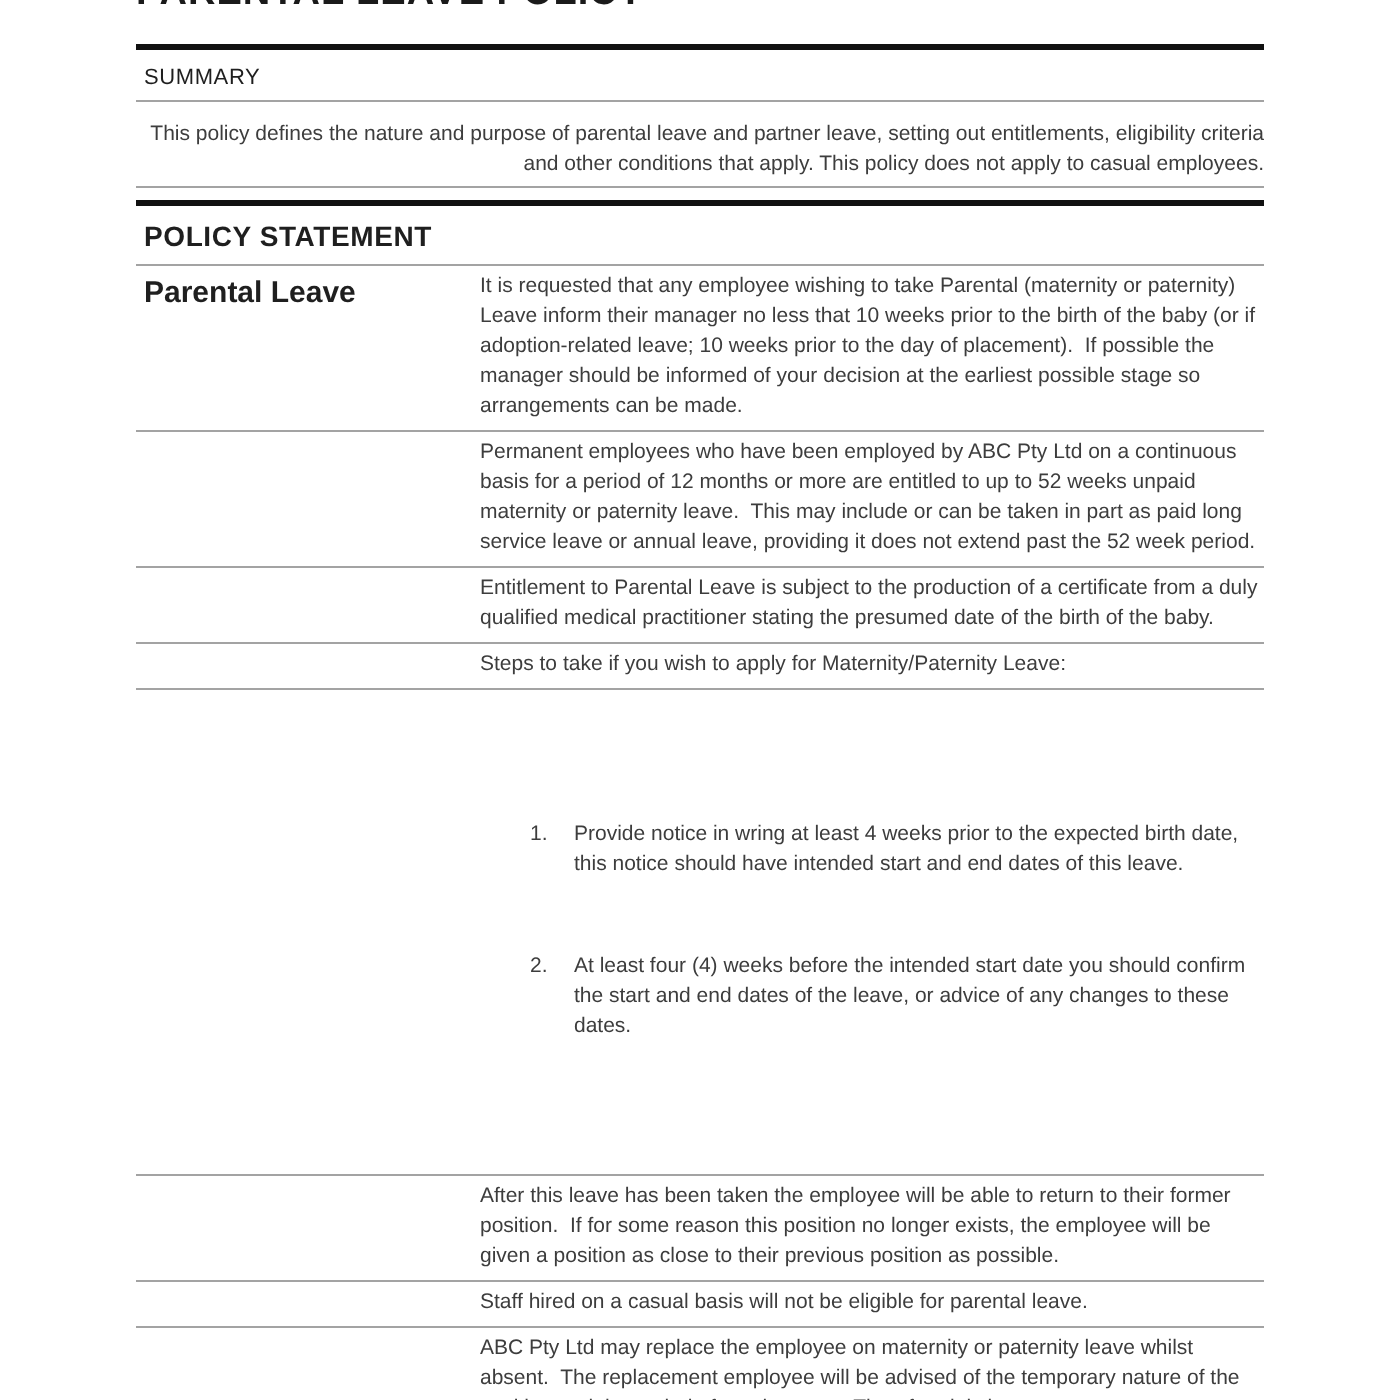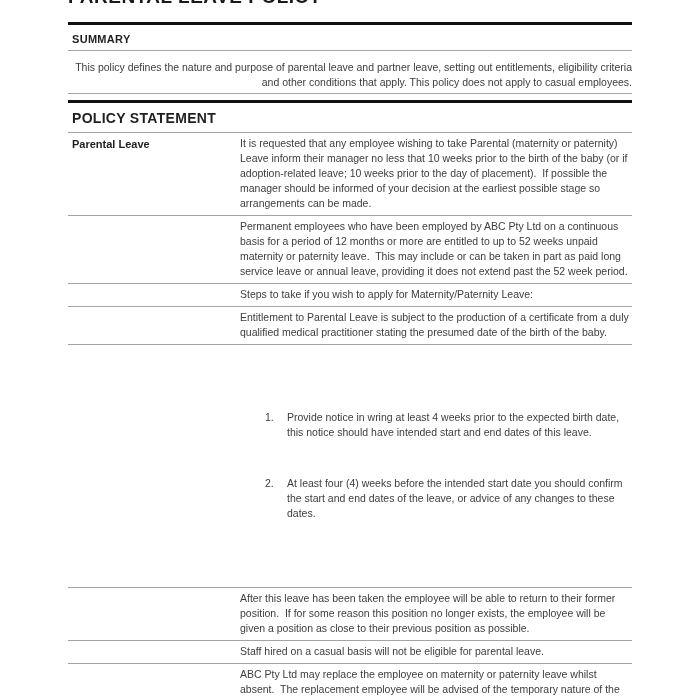--- a/index.html
+++ b/index.html
@@ -32,21 +32,21 @@
   }
   .rule-thick {
     border-bottom: 3px solid #111111;
   }
   .rule-thick.mt { margin-top: 13px; }
   .rule-thin {
     border-bottom: 1px solid #a3a3a3;
   }
   .band-head {
     font-size: 11px;
-    font-weight: bold;
+    font-weight: normal;
     color: #1f1f1f;
     letter-spacing: 0.3px;
     padding: 8px 0 5px 4px;
   }
   .band-body {
     font-size: 10.5px;
     line-height: 15px;
     color: #3d3d3d;
     padding: 9px 0 3px 4px;
     white-space: pre-wrap;
@@ -59,21 +59,21 @@
     color: #1f1f1f;
     letter-spacing: 0.3px;
     padding: 7px 0 6px 4px;
   }
   .policy-table .row {
     display: grid;
     grid-template-columns: 172px 1fr;
     border-bottom: 1px solid #a3a3a3;
   }
   .col-label {
-    font-size: 11px;
+    font-size: 15px;
     font-weight: bold;
     color: #1f1f1f;
     padding: 5px 6px 0 4px;
   }
   .col-body {
     font-size: 10.5px;
     line-height: 15px;
     color: #3d3d3d;
     padding: 3px 2px 4px 0;
     white-space: pre-wrap;
@@ -131,26 +131,26 @@
       </div>
 
       <div class="row">
         <div class="col-label"></div>
         <div class="col-body">Permanent employees who have been employed by ABC Pty Ltd on a continuous basis for a period of 12 months or more are entitled to up to 52 weeks unpaid maternity or paternity leave.  This may include or can be taken in part as paid long service leave or annual leave, providing it does not extend past the 52 week period.</div>
       </div>
 
 
       <div class="row">
         <div class="col-label"></div>
-        <div class="col-body">Steps to take if you wish to apply for Maternity/Paternity Leave:</div>
+        <div class="col-body">Entitlement to Parental Leave is subject to the production of a certificate from a duly qualified medical practitioner stating the presumed date of the birth of the baby.</div>
       </div>
 
       <div class="row">
         <div class="col-label"></div>
-        <div class="col-body">Entitlement to Parental Leave is subject to the production of a certificate from a duly qualified medical practitioner stating the presumed date of the birth of the baby.</div>
+        <div class="col-body">Steps to take if you wish to apply for Maternity/Paternity Leave:</div>
       </div>
 
       <div class="row">
         <div class="col-label"></div>
         <div class="col-body">
           <div class="olist">
             <div class="oli">
               <span class="num">1.</span>
               <span class="litext">Provide notice in wring at least 4 weeks prior to the expected birth date, this notice should have intended start and end dates of this leave.</span>
             </div>

